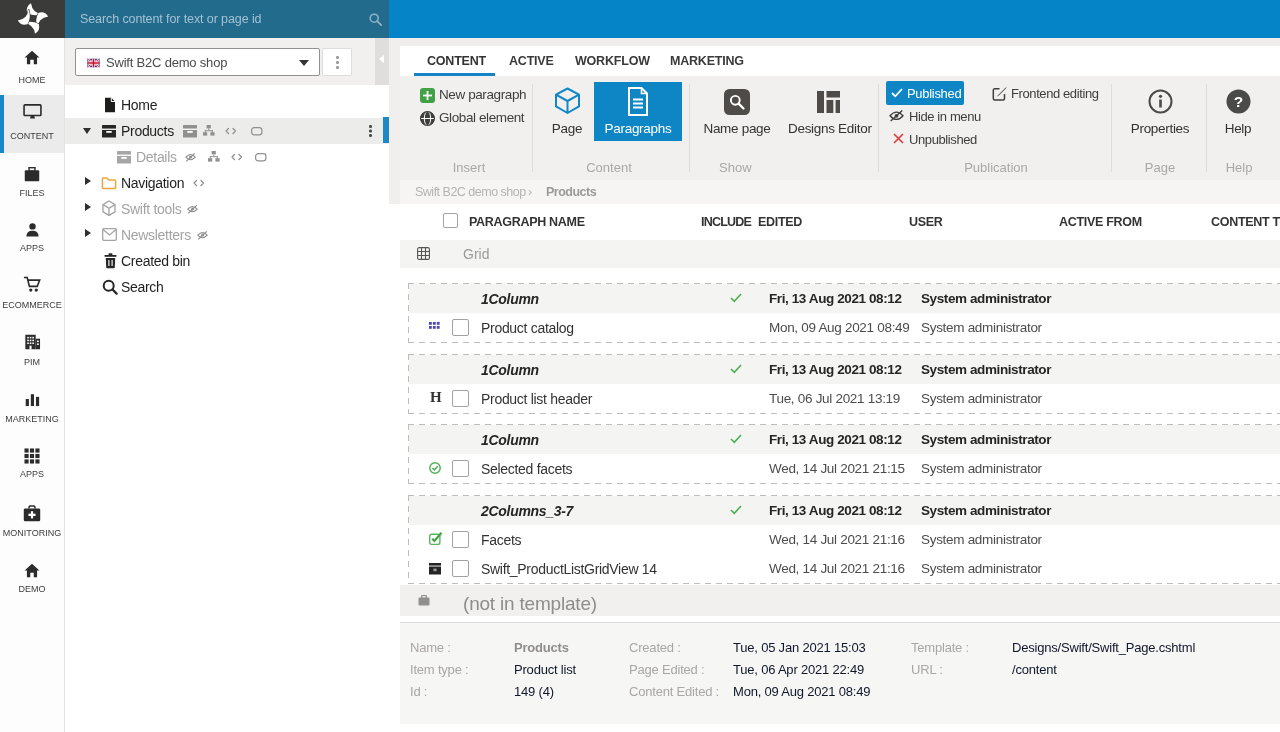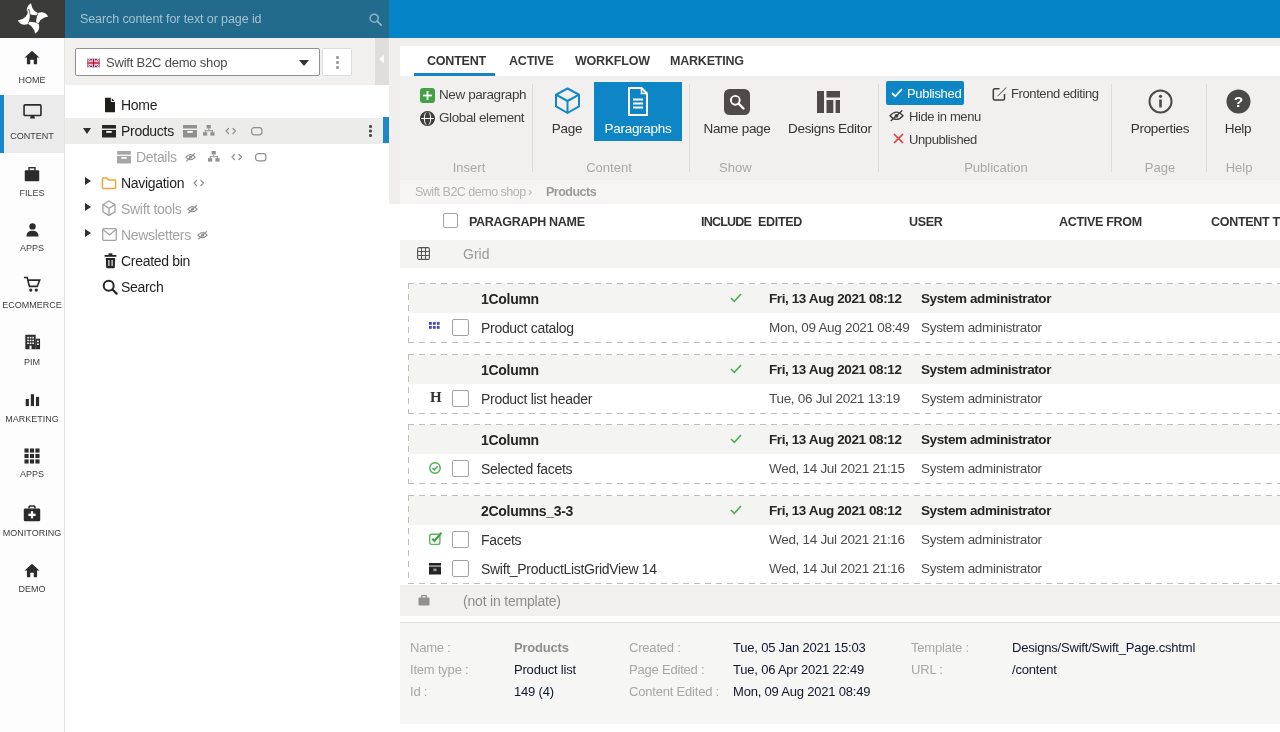--- a/index.html
+++ b/index.html
@@ -44,21 +44,21 @@
   
   #thead { left:400px; top:204px; width:880px; height:36px; background:#fff; }
   .hcell { position:absolute; top:11px; font-size:12.5px; font-weight:700; color:#333; letter-spacing:-0.3px; white-space:nowrap; }
   #gridrow { left:400px; top:240px; width:880px; height:28px; background:#f4f4f3; }
   .grp { position:absolute; left:408px; width:880px; background:#fff; }
   .dh { position:absolute; left:0; width:100%; height:1px; background:repeating-linear-gradient(90deg,#bdbdbd 0 6px,rgba(0,0,0,0) 6px 11px); }
   .dv { position:absolute; left:0; top:0; width:1px; height:100%; background:repeating-linear-gradient(180deg,#bdbdbd 0 6px,rgba(0,0,0,0) 6px 11px); }
   .ghead { position:absolute; left:1px; top:1px; width:878px; height:29px; background:#f4f4f3; }
   .grow { position:absolute; left:1px; width:878px; height:29px; background:#fff; }
   .nm { position:absolute; left:72px; top:7px; font-size:14px; color:#333; letter-spacing:-0.3px; white-space:nowrap; }
-  .bnm { position:absolute; left:72px; top:7px; font-size:14px; font-weight:700; color:#262626; letter-spacing:-0.3px; white-space:nowrap; }
+  .bnm { position:absolute; left:72px; top:7px; font-size:14px; font-weight:700; color:#262626; letter-spacing:-0.3px; white-space:nowrap;font-style:italic; }
   .dt { position:absolute; left:360px; top:7px; font-size:13.5px; color:#4c4c4c; letter-spacing:-0.3px; white-space:nowrap; }
   .bdt { position:absolute; left:360px; top:7px; font-size:13.5px; font-weight:700; color:#262626; letter-spacing:-0.4px; white-space:nowrap; }
   .us { position:absolute; left:512px; top:7px; font-size:13.5px; color:#4c4c4c; letter-spacing:-0.3px; white-space:nowrap; }
   .bus { position:absolute; left:512px; top:7px; font-size:13.5px; font-weight:700; color:#262626; letter-spacing:-0.4px; white-space:nowrap; }
   .cb { position:absolute; left:43px; top:6px; width:17px; height:17px; background:#fff; border:1px solid #a2a2a2; border-radius:2px; }
   .ricon { position:absolute; left:20px; top:8px; }
   .gchk { position:absolute; left:321px; top:9px; }
   #nit { left:400px; top:585px; width:880px; height:31px; background:#f1f0ef; }
   #footer { left:400px; top:622px; width:880px; height:102px; background:#f6f6f5; border-top:1px solid #dddddc; }
   .flab { position:absolute; font-size:13px; color:#a9a7a4; letter-spacing:-0.2px; white-space:nowrap; }
@@ -507,21 +507,21 @@
     <span class="nm">Selected facets</span>
     <span class="dt">Wed, 14 Jul 2021 21:15</span>
     <span class="us">System administrator</span>
   </div>
 </div>
 <div class="grp" style="top:495px;height:89px">
   <div class="dh" style="top:0"></div>
     <div class="dh" style="bottom:0"></div>
     <div class="dv"></div>
   <div class="ghead">
-    <span class="bnm">2Columns_3-3</span>
+    <span class="bnm">2Columns_3-7</span>
     <svg class="gchk ic" width="12" height="10" viewBox="0 0 12 10">
         <polyline points="1,5 4.3,8.3 11,1" fill="none" stroke="#4caf50" stroke-width="1.6"></polyline>
       </svg>
     <span class="bdt">Fri, 13 Aug 2021 08:12</span>
     <span class="bus">System administrator</span>
   </div>
   <div class="grow" style="top:30px">
     <svg class="ricon ic" style="top:7px" width="13" height="13" viewBox="0 0 13 13">
       <rect x="0.7" y="2.2" width="10.2" height="10.2" rx="2" fill="#fff" stroke="#58b65c" stroke-width="1.4"></rect>
       <polyline points="3.2,6.8 5.4,9 12.4,0.8" fill="none" stroke="#3fa344" stroke-width="2.1"></polyline>
@@ -541,21 +541,21 @@
     <span class="nm">Swift_ProductListGridView 14</span>
     <span class="dt">Wed, 14 Jul 2021 21:16</span>
     <span class="us">System administrator</span>
   </div>
 </div>
 <div class="abs" id="nit">
   <svg class="ic" style="position:absolute;left:18px;top:10px" width="12" height="11" viewBox="0 0 12 11">
     <rect x="3.8" y="0.5" width="4.4" height="3" fill="none" stroke="#8f8f8f" stroke-width="1.2"></rect>
     <rect x="0.5" y="2.4" width="11" height="8" rx="1" fill="#8f8f8f"></rect>
   </svg>
-  <span style="position:absolute;left:63px;top:8px;font-size:14px;color:#8d8d8d;letter-spacing:-0.2px">(not in template)</span>
+  <span style="position:absolute;left:63px;top:8px;font-size:19px;color:#8d8d8d;letter-spacing:-0.2px">(not in template)</span>
 </div>
 <div class="abs" id="footer">
   <span class="flab" style="left:10px;top:17px">Name :</span>
   <span class="flab" style="left:10px;top:39px">Item type :</span>
   <span class="flab" style="left:10px;top:61px">Id :</span>
   <span class="fval" style="left:114px;top:17px;font-weight:700;color:#908e8b">Products</span>
   <span class="fval" style="left:114px;top:39px">Product list</span>
   <span class="fval" style="left:114px;top:61px">149 (4)</span>
   <span class="flab" style="left:229px;top:17px">Created :</span>
   <span class="flab" style="left:229px;top:39px">Page Edited :</span>

